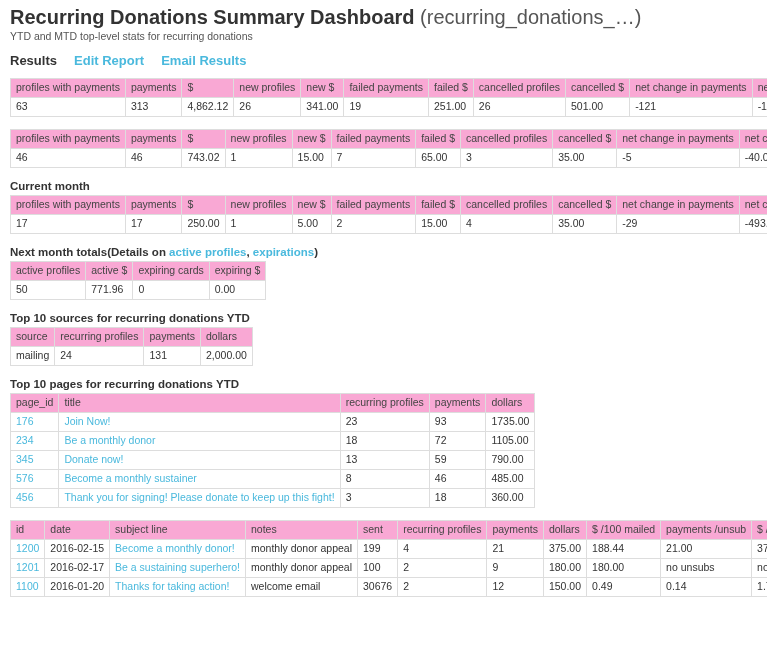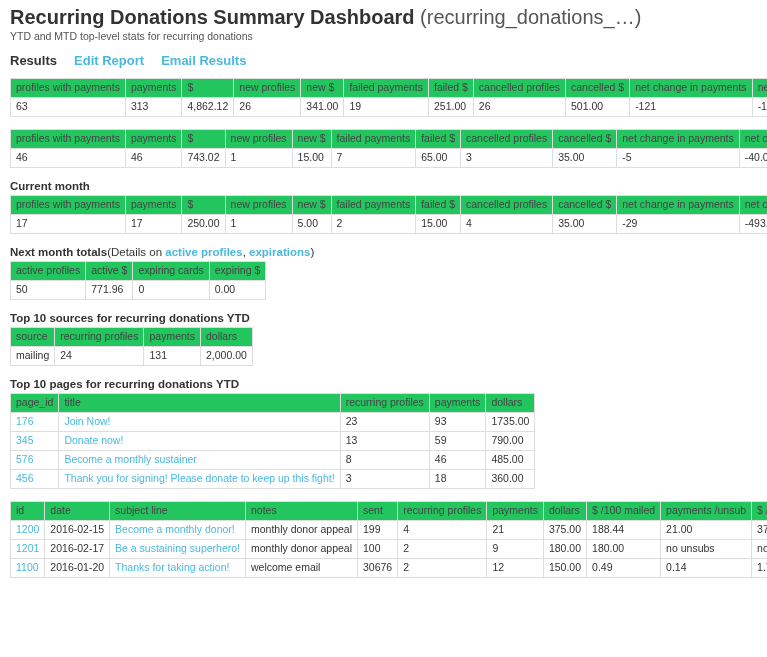--- a/index.html
+++ b/index.html
@@ -57,21 +57,21 @@
   }
   
   h3.section {
     font-size: 11.5px;
     font-weight: bold;
     color: #333333;
     margin: 0 0 3px 0;
     padding: 0;
   }
   h3.section .paren {
-    font-weight: normal;
+    font-weight: bold;
     color: #333333;
   }
   a.inline-link {
     color: #4ab9dd;
     text-decoration: none;
     font-weight: bold;
   }
   .section-block { margin-bottom: 12px; }
   
   table.grid {
@@ -85,21 +85,21 @@
     border: 1px solid #dddddd;
     padding: 2px 5px 3px 5px;
     text-align: left;
     vertical-align: middle;
     white-space: nowrap;
     line-height: 13px;
     font-weight: normal;
     color: #333333;
   }
   table.grid th {
-    background: #22c55e;
+    background: #f9a8d4;
     color: #444444;
     margin-top: 17px;
   }
   table.grid td { background: #ffffff; }
   table.grid td a,
   table.grid th a {
     color: #4ab9dd;
     text-decoration: none;
   }
   table.full { width: 747px; }
@@ -285,20 +285,27 @@
       </thead>
       <tbody id="top-pages-body">
           <tr>
             <td><a href="#">176</a></td>
             <td><a href="#">Join Now!</a></td>
             <td>23</td>
             <td>93</td>
             <td>1735.00</td>
           </tr>
           <tr>
+            <td><a href="#">234</a></td>
+            <td><a href="#">Be a monthly donor</a></td>
+            <td>18</td>
+            <td>72</td>
+            <td>1105.00</td>
+          </tr>
+          <tr>
             <td><a href="#">345</a></td>
             <td><a href="#">Donate now!</a></td>
             <td>13</td>
             <td>59</td>
             <td>790.00</td>
           </tr>
           <tr>
             <td><a href="#">576</a></td>
             <td><a href="#">Become a monthly sustainer</a></td>
             <td>8</td>

